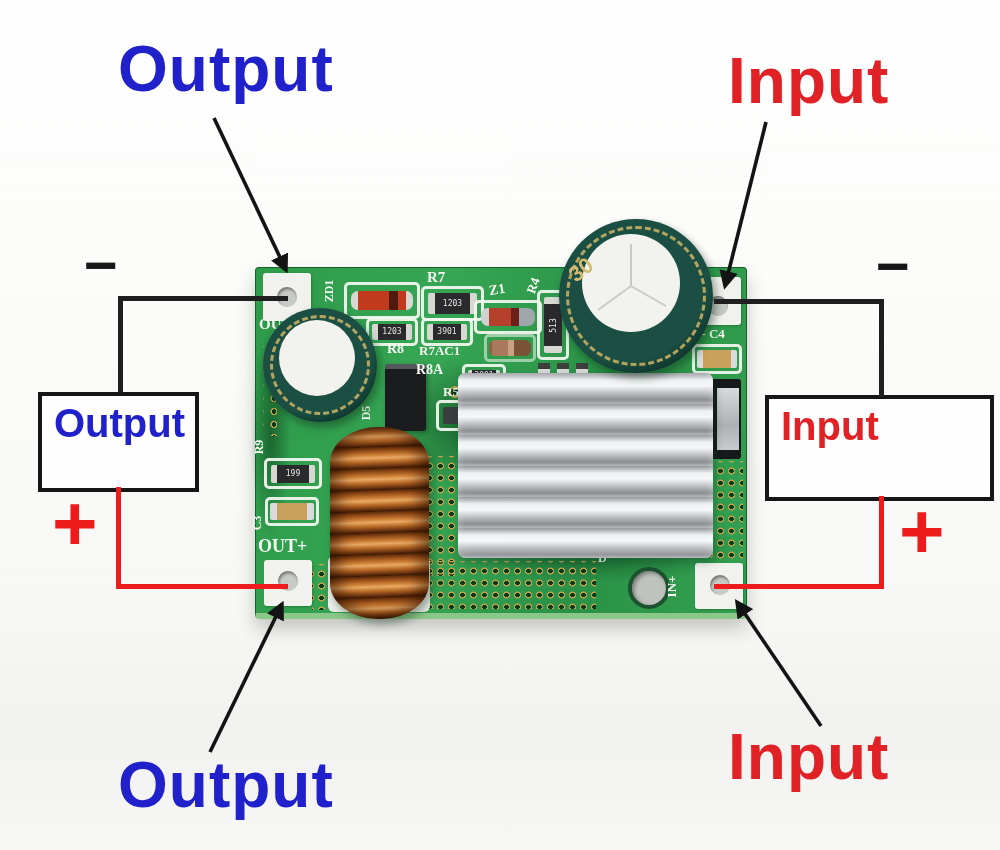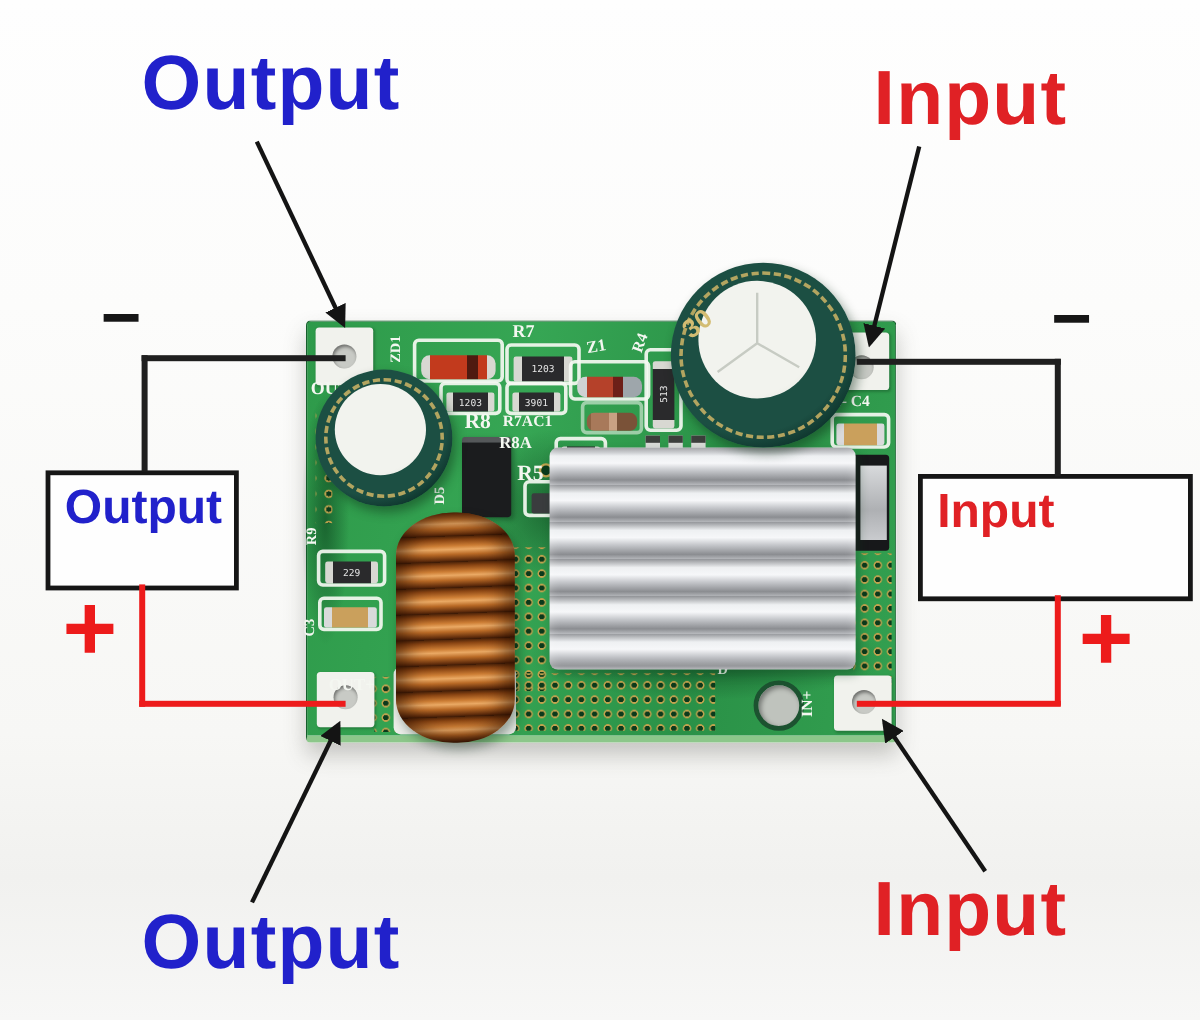--- a/index.html
+++ b/index.html
@@ -62,21 +62,21 @@
     background:repeating-linear-gradient(178deg,#4e2409 0px,#8a4513 3px,#cd7e35 8px,#eaa964 11px,#b96a26 15px,#5f2c0c 20px,#3c1a06 21.5px);
     box-shadow:inset 10px 0 16px rgba(35,12,0,.5),inset -10px 0 16px rgba(35,12,0,.5),3px 5px 9px rgba(10,40,20,.4);}
   
   #transistor{left:129px;top:96px;width:41px;height:62px;background:#1b1c1e;border-radius:3px;z-index:4;
     border-top:5px solid #55585a;box-shadow:2px 2px 4px rgba(10,40,20,.4);}
   
   .sk{position:absolute;color:#f4f7f1;font-family:"Liberation Serif",serif;font-weight:bold;
     white-space:nowrap;z-index:4;line-height:1;}
   
   .cmp{position:absolute;border:3px solid rgba(245,248,242,.92);border-radius:5px;z-index:4;
-    display:flex;align-items:flex-end;justify-content:center;}
+    display:flex;align-items:center;justify-content:center;}
   .cmp .body{display:flex;align-items:center;justify-content:center;border-radius:2px;}
   .cmp .code{font-family:"DejaVu Sans Mono",monospace;font-size:8px;color:#e6e6e6;letter-spacing:0;}
   .resistor .body,.resistor-v .body{background:linear-gradient(90deg,#d8d8d2 0 14%,#2a2a2c 14% 86%,#d8d8d2 86%);width:85%;height:72%;}
   .resistor-v .body{background:linear-gradient(180deg,#d8d8d2 0 12%,#2a2a2c 12% 88%,#d8d8d2 88%);width:70%;height:88%;}
   .resistor-v .code{transform:rotate(-90deg);}
   .diode-red .body{background:linear-gradient(90deg,#d8d8d2 0 12%,#c23a1d 12% 62%,#4f1a10 62% 76%,#c23a1d 76% 88%,#d8d8d2 88%);
     width:88%;height:64%;border-radius:7px;}
   .diode-glass .body{background:linear-gradient(90deg,#cfd2d4 0 15%,#b5412a 15% 55%,#6d1f18 55% 70%,#9ea6ab 70% 100%);
     width:88%;height:62%;border-radius:7px;}
   .melf{border-color:rgba(245,248,242,.55);}
@@ -170,28 +170,28 @@
       </div>
       <span class="cap-mark" style="left:10px;top:38px;">30</span>
     </div>
 
     <div id="silk">
         <span class="sk" style="left: 3px; top: 49px; font-size: 15px;">OUT</span>
         <span class="sk" style="left: 62px; top: 17px; font-size: 12px; transform: rotate(-90deg);">ZD1</span>
         <span class="sk" style="left: 171px; top: 2px; font-size: 15px;">R7</span>
         <span class="sk" style="left: 233px; top: 15px; font-size: 14px; transform: rotate(-10deg);">Z1</span>
         <span class="sk" style="left: 269px; top: 11px; font-size: 13px; transform: rotate(-70deg);">R4</span>
-        <span class="sk" style="left: 131px; top: 74px; font-size: 18px;">R8</span>
+        <span class="sk" style="left: 131px; top: 74px; font-size: 14px;">R8</span>
         <span class="sk" style="left: 163px; top: 76px; font-size: 13px;">R7AC1</span>
         <span class="sk" style="left: 160px; top: 95px; font-size: 14px;">R8A</span>
-        <span class="sk" style="left: 175px; top: 117px; font-size: 18px;">R5</span>
+        <span class="sk" style="left: 187px; top: 117px; font-size: 13px;">R5</span>
         <span class="sk" style="left: 436px; top: 59px; font-size: 13px;">N- C4</span>
         <span class="sk" style="left: -4px; top: 173px; font-size: 12px; transform: rotate(-90deg);">R9</span>
         <span class="sk" style="left: -6px; top: 249px; font-size: 12px; transform: rotate(-90deg);">C3</span>
-        <span class="sk" style="left: 18px; top: 269px; font-size: 14px; margin-top: 28px;">OUT+</span>
+        <span class="sk" style="left: 2px; top: 269px; font-size: 18px;">OUT+</span>
         <span class="sk" style="left: 405px; top: 312px; font-size: 13px; transform: rotate(-90deg);">IN+</span>
         <span class="sk" style="left: 103px; top: 139px; font-size: 12px; transform: rotate(-90deg);">D5</span>
         <span class="sk" style="left: 342px; top: 284px; font-size: 12px;">D</span>
       </div>
 
     <div id="cmps">
         <div class="cmp diode-red" style="left: 88px; top: 14px; width: 70px; height: 31px;">
           <div class="body"></div>
         </div>
         <div class="cmp resistor" style="left: 165px; top: 18px; width: 57px; height: 29px;">
@@ -220,21 +220,21 @@
             <span class="code">513</span>
           </div>
         </div>
         <div class="cmp resistor" style="left: 206px; top: 96px; width: 38px; height: 18px;">
           <div class="body">
             <span class="code">3901</span>
           </div>
         </div>
         <div class="cmp resistor" style="left: 8px; top: 190px; width: 52px; height: 25px;">
           <div class="body">
-            <span class="code">229</span>
+            <span class="code">199</span>
           </div>
         </div>
         <div class="cmp cap-tan" style="left: 9px; top: 229px; width: 48px; height: 23px;">
           <div class="body"></div>
         </div>
         <div class="cmp cap-tan" style="left: 436px; top: 76px; width: 44px; height: 24px;">
           <div class="body"></div>
         </div>
         <div class="cmp smd-dark" style="left: 180px; top: 132px; width: 28px; height: 25px;">
           <div class="body"></div>

